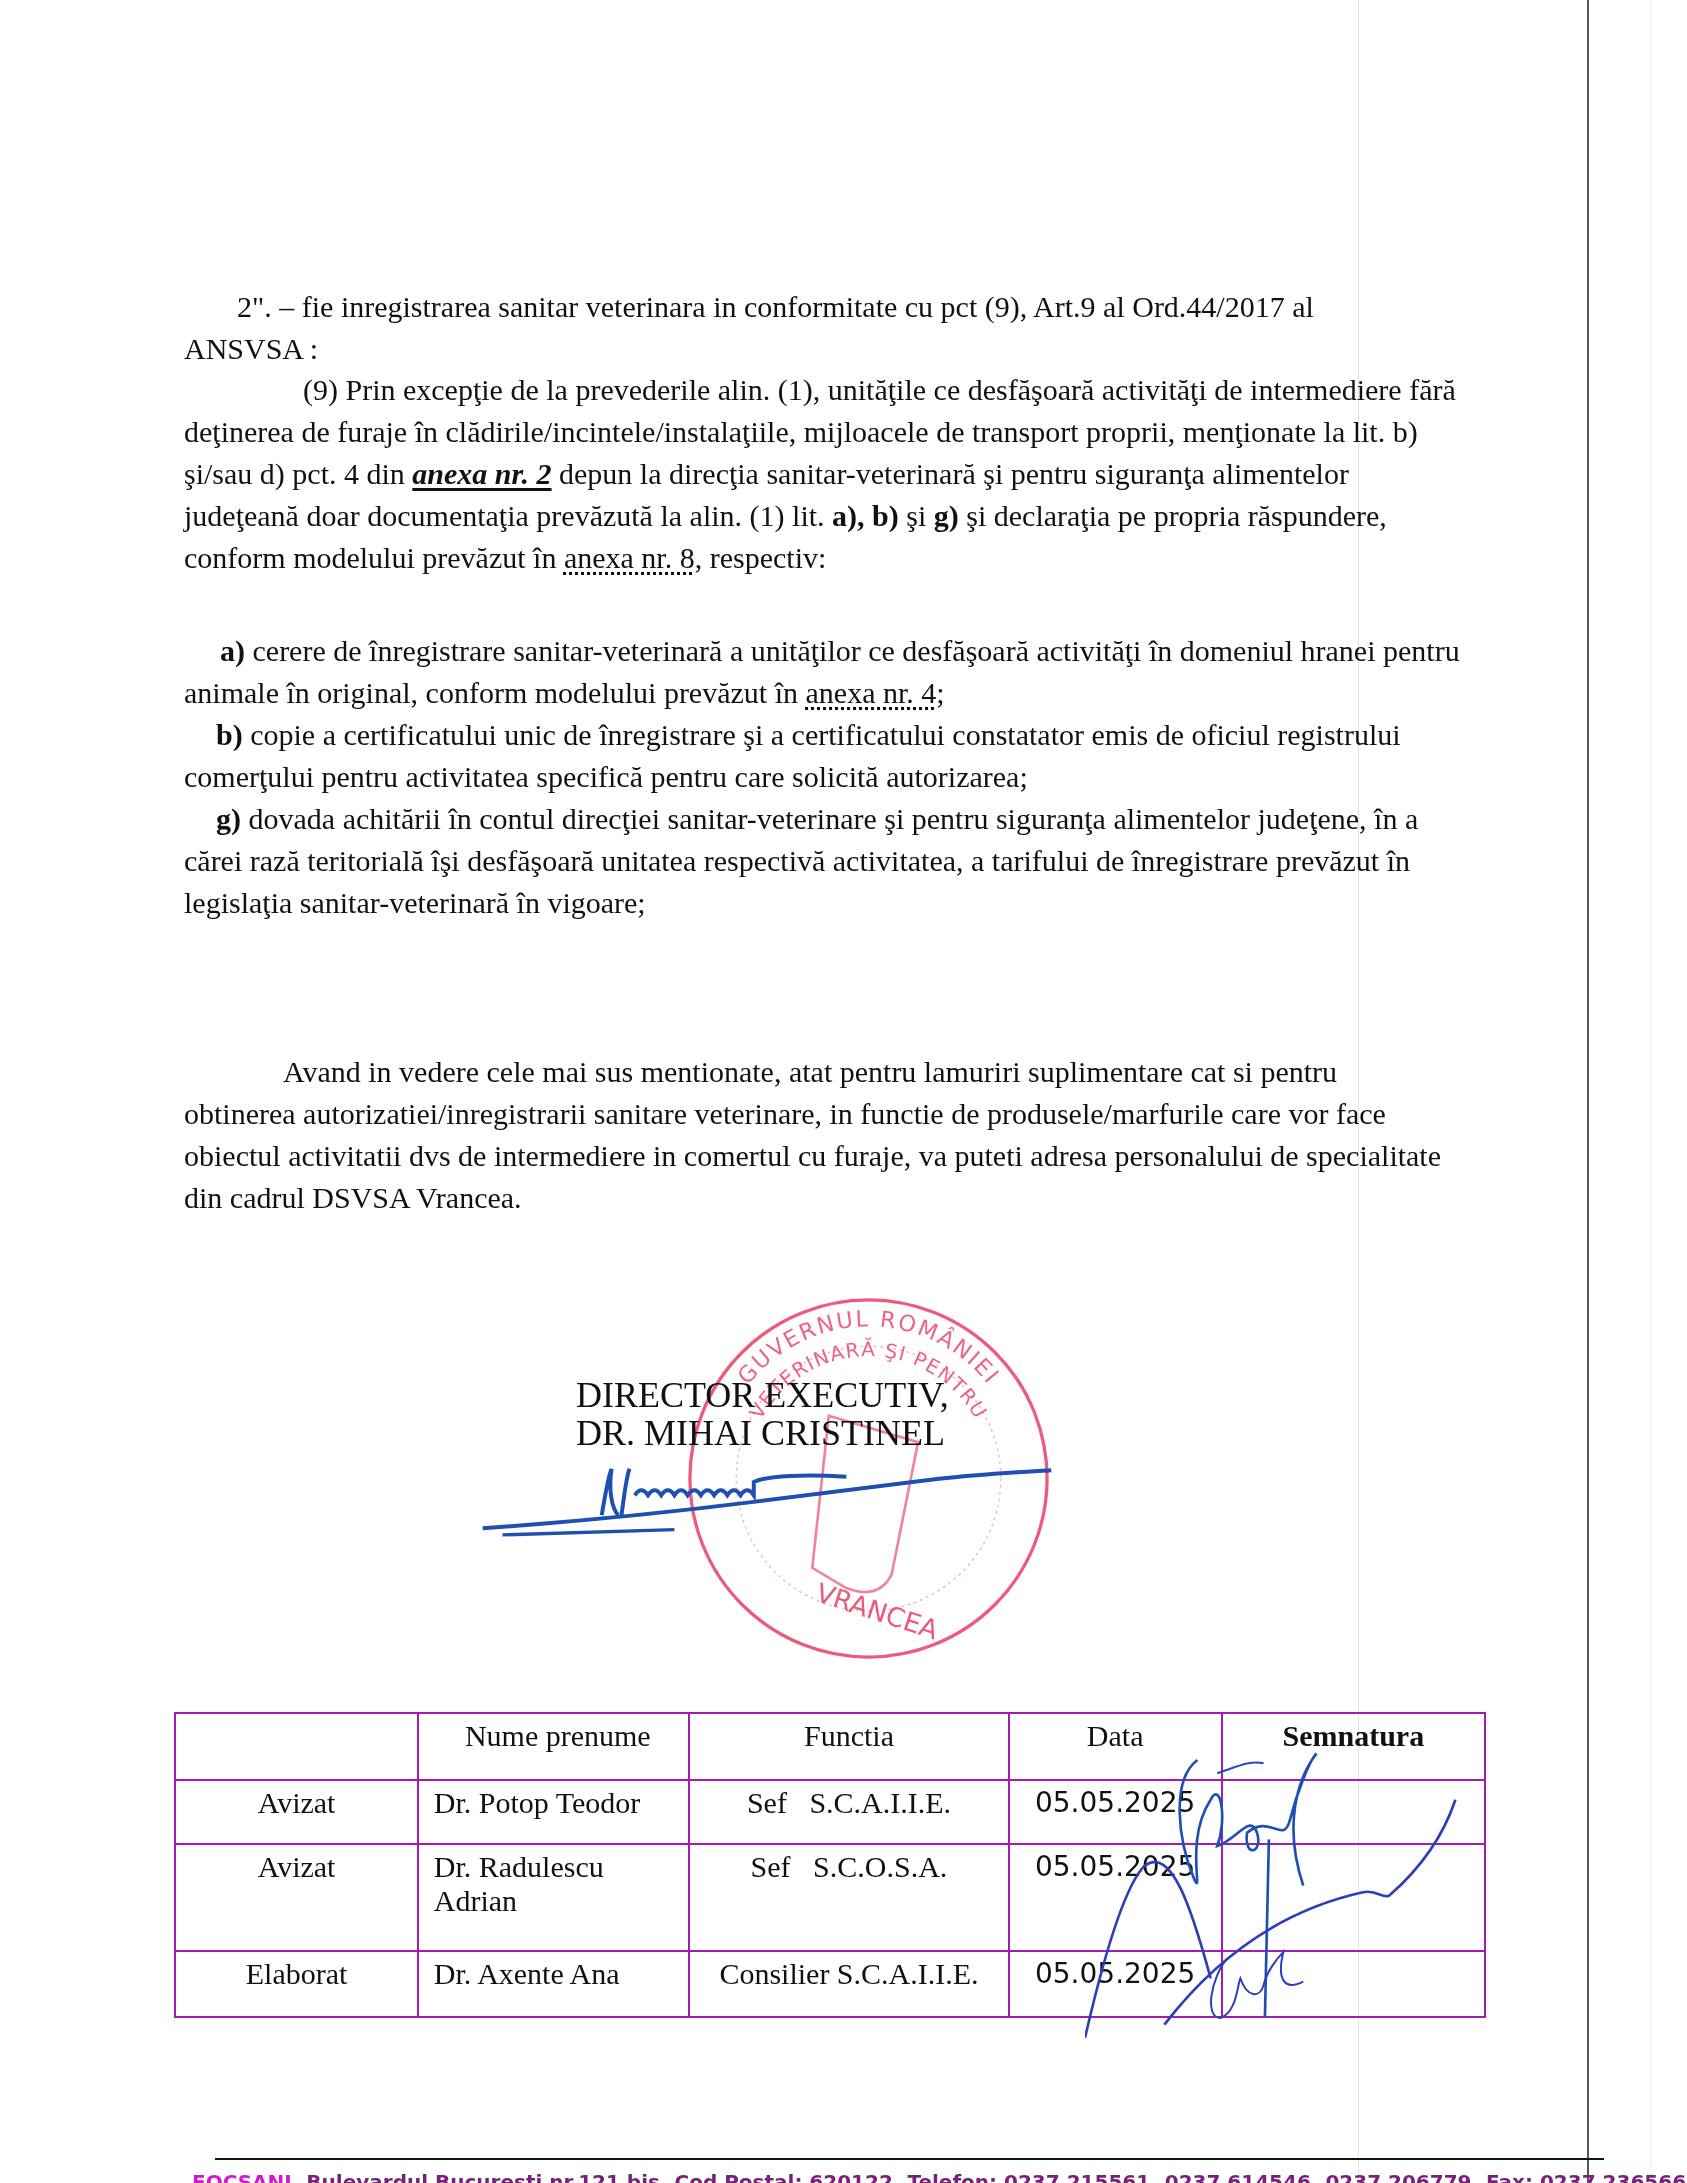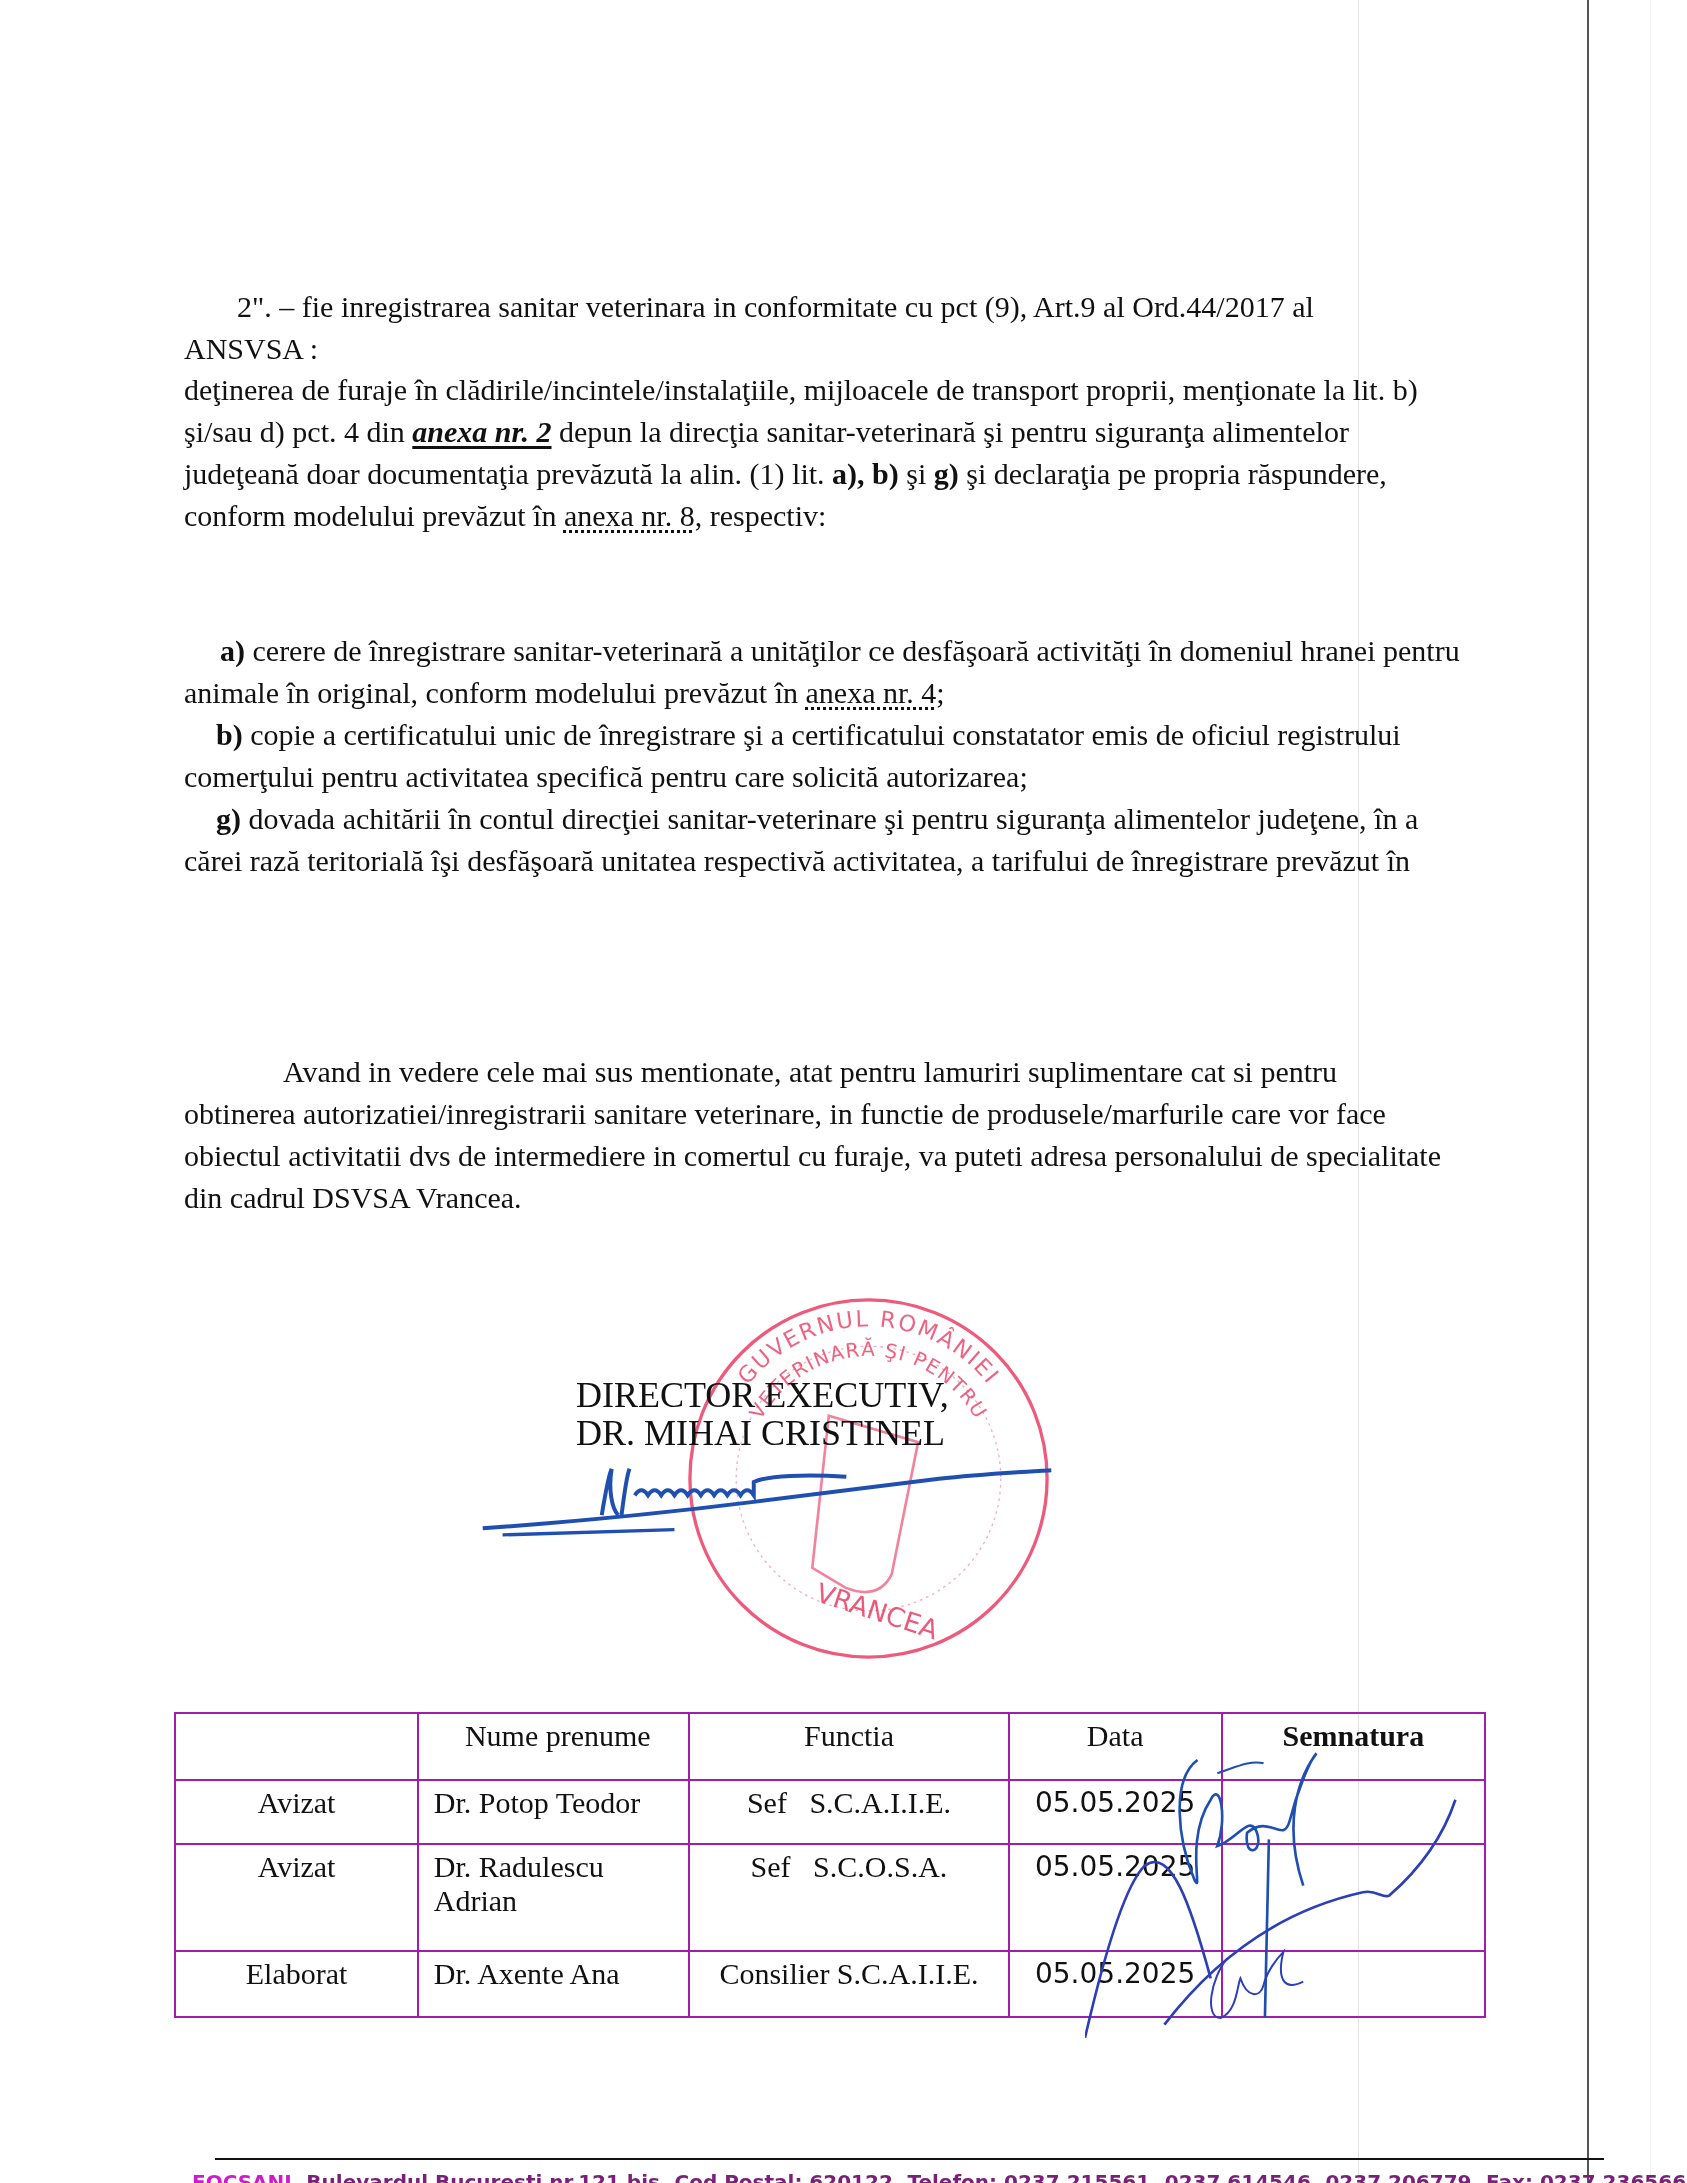--- a/index.html
+++ b/index.html
@@ -61,33 +61,35 @@
   <div class="scan-line faint"></div>
   <div class="scan-line dark"></div>
   <div class="scan-line faint2"></div>
 
   <div class="text para1">
     <span class="line l1">2". – fie inregistrarea sanitar veterinara  in conformitate cu pct (9), Art.9 al Ord.44/2017 al</span>
     <span class="line">ANSVSA  :</span>
   </div>
 
   <div class="text quote">
+    <span class="line l1">(9) Prin excepţie de la prevederile alin. (1), unităţile ce desfăşoară activităţi de intermediere fără</span>
     <span class="line">deţinerea de furaje în clădirile/incintele/instalaţiile, mijloacele de transport proprii, menţionate la lit. b)</span>
     <span class="line"><span>şi/sau d) pct. 4 din </span><span class="bi">anexa nr. 2</span><span> depun la direcţia sanitar-veterinară şi pentru siguranţa alimentelor</span></span>
     <span class="line"><span>judeţeană  doar documentaţia prevăzută la alin. (1) lit. </span><b>a), b)</b><span> şi </span><b>g)</b><span> şi declaraţia pe propria răspundere,</span></span>
     <span class="line"><span>conform modelului prevăzut în </span><u class="link">anexa nr. 8</u><span>, respectiv:</span></span>
   </div>
 
   <div class="text list">
     <span class="line ind" style="padding-left:36px"><b>a)</b><span> cerere de înregistrare sanitar-veterinară a unităţilor ce desfăşoară activităţi în domeniul hranei pentru</span></span>
     <span class="line"><span>animale în original, conform modelului prevăzut în </span><u class="link">anexa nr. 4</u><span>;</span></span>
     <span class="line ind" style="padding-left:32px"><b>b)</b><span> copie a certificatului unic de înregistrare şi a certificatului constatator emis de oficiul registrului</span></span>
     <span class="line">comerţului pentru activitatea specifică pentru care solicită autorizarea;</span>
     <span class="line ind" style="padding-left:32px"><b>g)</b><span> dovada achitării în contul direcţiei sanitar-veterinare şi pentru siguranţa alimentelor judeţene,  în a</span></span>
     <span class="line">cărei rază teritorială îşi desfăşoară unitatea respectivă activitatea, a tarifului de înregistrare prevăzut în</span>
+    <span class="line">legislaţia sanitar-veterinară în vigoare;</span>
   </div>
 
   <div class="text closing">
     <span class="line l1">Avand in vedere cele mai sus mentionate, atat  pentru  lamuriri suplimentare cat si pentru</span>
     <span class="line">obtinerea autorizatiei/inregistrarii sanitare veterinare, in  functie de produsele/marfurile care vor face</span>
     <span class="line">obiectul activitatii dvs de intermediere in comertul cu furaje, va puteti adresa personalului de specialitate</span>
     <span class="line">din cadrul  DSVSA Vrancea.</span>
   </div>
 
   <svg class="stamp" viewBox="0 0 570 570">

